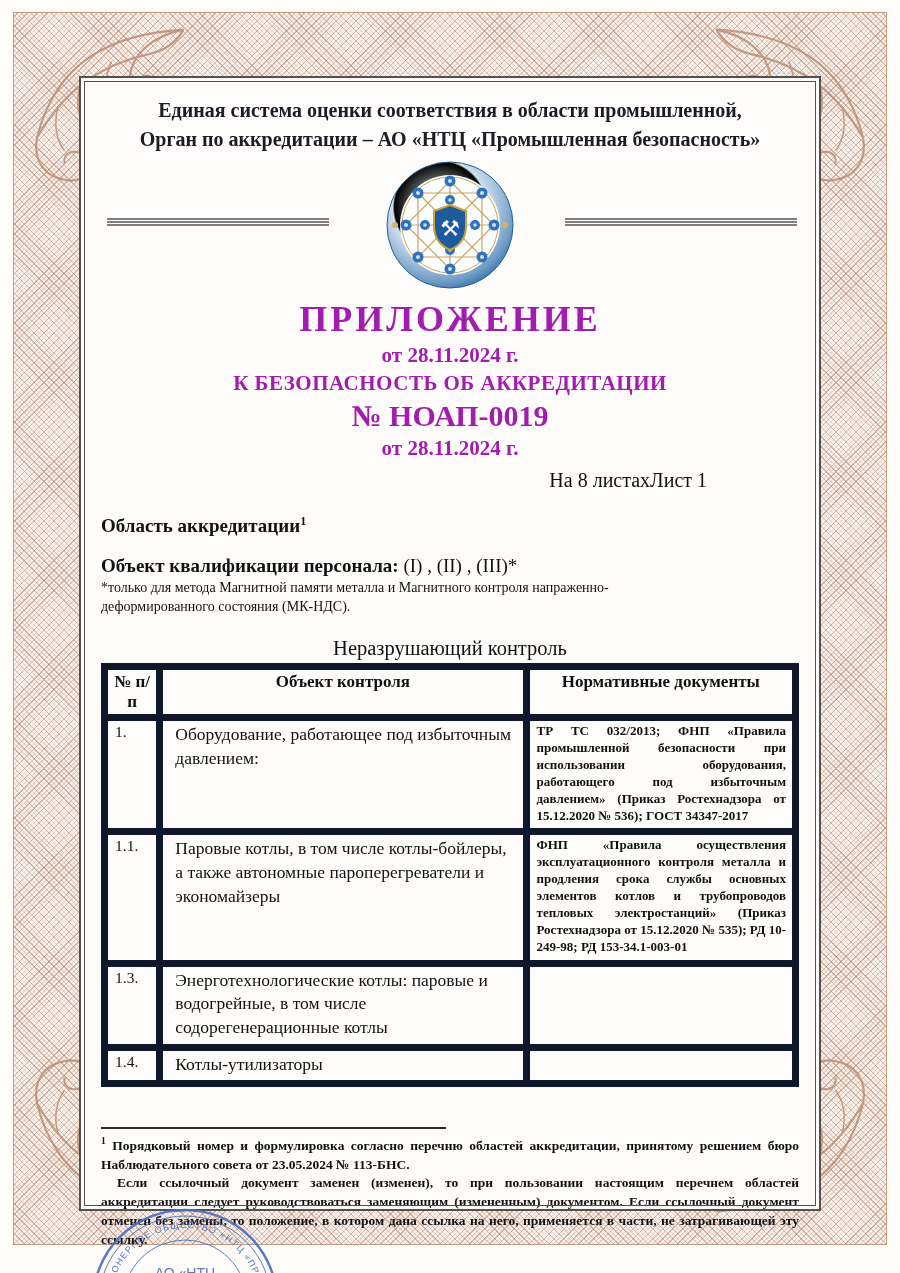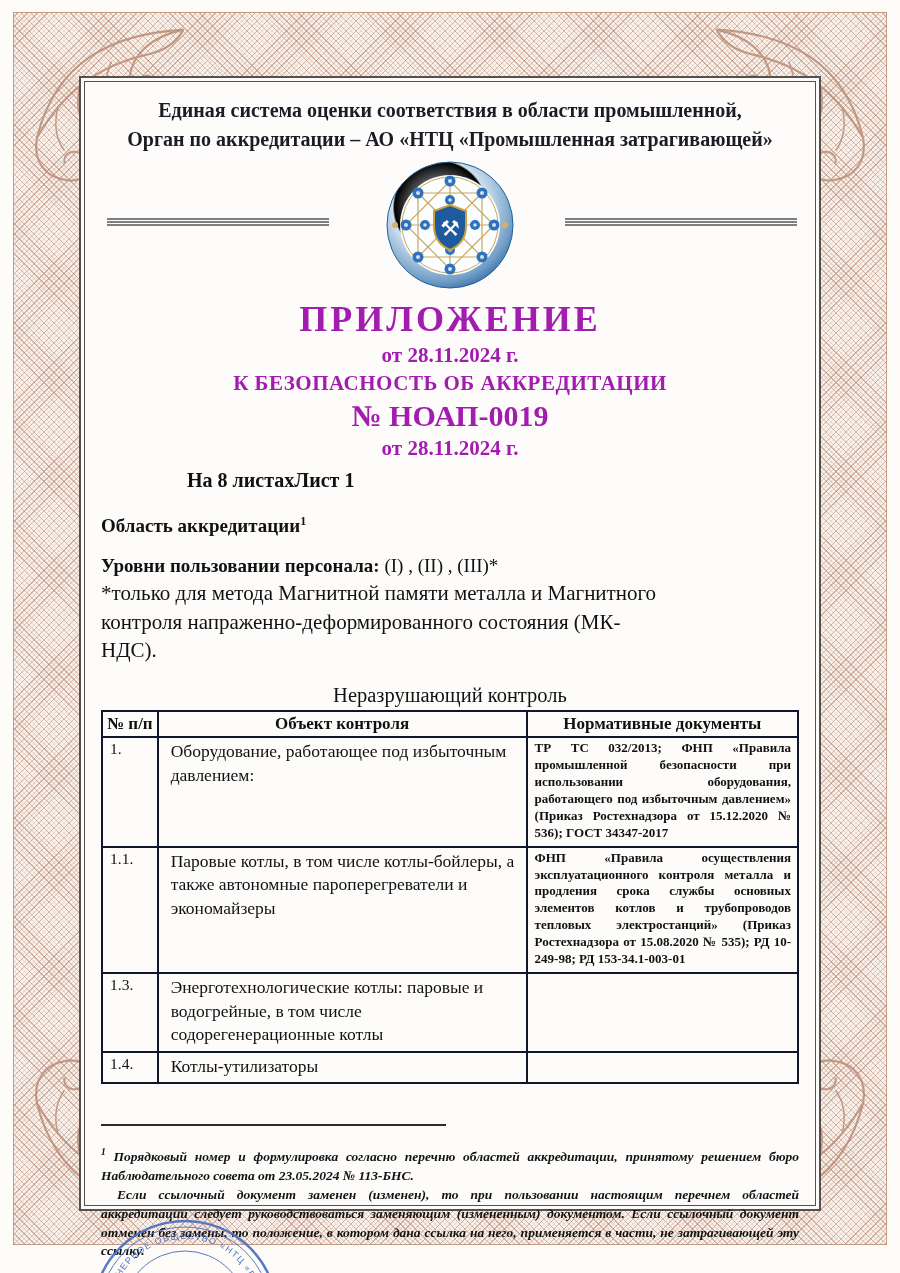--- a/index.html
+++ b/index.html
@@ -48,41 +48,41 @@
   .hrule.left { left:6px; width:222px; }
   .hrule.right { right:2px; width:232px; }
   .logo { position:absolute; left:50%; top:0; transform:translateX(-50%); width:130px; height:130px; }
 
   .title-block { text-align:center; color:#a21caf; }
   .t-main  { font-size:36px; font-weight:bold; letter-spacing:3px; margin-top:6px; }
   .t-date  { font-size:21px; font-weight:bold; margin-top:3px; }
   .t-sub   { font-size:21px; font-weight:bold; margin-top:3px; letter-spacing:.5px; }
   .t-num   { font-size:30px; font-weight:bold; margin-top:3px; }
 
-  .sheets-row { display:flex; justify-content:flex-start; font-size:20px; font-weight:bold; padding:0 92px 0 86px; margin-top:8px; }
+  .sheets-row { display:flex; justify-content:flex-end; font-size:20px; font-weight:normal; padding:0 92px 0 86px; margin-top:8px; }
 
   .scope-heading { font-size:19px; font-weight:bold; margin-top:22px; }
   .scope-heading sup { font-size:12px; }
 
   .qual { margin-top:18px; font-size:19px; }
   .qual b { font-weight:bold; }
-  .qual-note { font-size:21px; max-width:575px; line-height:1.35; margin-top:2px; }
+  .qual-note { font-size:14px; max-width:575px; line-height:1.35; margin-top:2px; }
 
   .section-title { text-align:center; font-size:20.5px; margin-top:20px; }
 
   table.scope { width:100%; border-collapse:collapse; margin-top:3px; }
-  table.scope th, table.scope td { border:2px solid #0f172a; vertical-align:top; }
+  table.scope th, table.scope td { border:7px solid #0f172a; vertical-align:top; }
   table.scope th { font-size:17px; font-weight:bold; padding:2px 4px; text-align:center; }
   col.c1 { width:8%; } col.c2 { width:53%; } col.c3 { width:39%; }
   td.num { font-size:15.5px; padding:2px 4px 2px 7px; }
   td.obj { font-size:17.5px; line-height:1.35; padding:2px 10px 4px 12px; }
   td.doc { font-size:13px; line-height:1.3; padding:2px 6px 4px 7px; text-align:justify; font-weight:bold; font-family:"Liberation Serif", serif; }
 
   .footnote-rule { margin-top:40px; width:345px; border-top:2px solid #2a2a2a; }
-  .footnotes { margin-top:20px; font-size:13.5px; font-weight:bold; line-height:1.4; text-align:justify;font-style:italic; }
+  .footnotes { margin-top:6px; font-size:13.5px; font-weight:bold; line-height:1.4; text-align:justify; }
   .footnotes sup { font-size:9.5px; }
   .footnotes .fn2 { text-indent:16px; }
 
   .footer { position:relative; height:175px; margin-top:8px; }
   .stamp { position:absolute; left:-12px; top:-52px; width:192px; height:192px; opacity:.92; }
   .signature { position:absolute; left:222px; top:2px; width:350px; height:168px; z-index:2; }
 
   .stamp text { font-family:"Liberation Sans", sans-serif; }
 </style>
 </head>
@@ -135,21 +135,21 @@
         <path d="M 84 40 C 76 58 78 78 93 92" stroke-width="1.6"></path>
         <path d="M 34 82 C 30 98 31 112 40 124" stroke-width="1.4"></path>
       </svg>
     </div>
   </div>
 
   <div class="content">
 
     <div class="doc-header">
       <div>Единая система оценки соответствия в области промышленной,</div>
-      <div>Орган по аккредитации – АО «НТЦ «Промышленная затрагивающей»</div>
+      <div>Орган по аккредитации – АО «НТЦ «Промышленная безопасность»</div>
     </div>
 
     <div class="logo-row">
       <div class="hrule left"></div>
       <div class="hrule right"></div>
       <div class="logo">
         <svg viewBox="0 0 130 130">
           <defs>
             <radialGradient id="lgBlue" cx="42%" cy="36%" r="72%">
               <stop offset="0%" stop-color="#f0f5fa"></stop>
@@ -216,21 +216,21 @@
     <div class="sheets-row">
       <span>На 8 листах</span>
       <span>Лист 1</span>
     </div>
 
     <div class="scope-heading">
       <span>Область аккредитации</span><sup>1</sup>
     </div>
 
     <div class="qual">
-      <b>Уровни пользовании персонала:</b>
+      <b>Объект квалификации персонала:</b>
       <span>(I) ,  (II) ,  (III)*</span>
       <div class="qual-note">*только для метода Магнитной памяти металла и Магнитного контроля напраженно-деформированного состояния (МК-НДС).</div>
     </div>
 
     <div class="section-title">Неразрушающий контроль</div>
 
     <table class="scope">
       <colgroup>
           <col class="c1">
           <col class="c2">
@@ -245,21 +245,21 @@
       </thead>
       <tbody>
         <tr>
           <td class="num">1.</td>
           <td class="obj">Оборудование, работающее под избыточным давлением:</td>
           <td class="doc">ТР ТС 032/2013; ФНП «Правила промышленной безопасности при использовании оборудования, работающего под избыточным давлением» (Приказ Ростехнадзора от 15.12.2020 № 536); ГОСТ 34347-2017</td>
         </tr>
         <tr>
           <td class="num">1.1.</td>
           <td class="obj">Паровые котлы, в том числе котлы-бойлеры, а также автономные пароперегреватели и экономайзеры</td>
-          <td class="doc">ФНП «Правила осуществления эксплуатационного контроля металла и продления срока службы основных элементов котлов и трубопроводов тепловых электростанций» (Приказ Ростехнадзора от 15.08.2020 № 535); РД 10-249-98; РД 153-34.1-003-01</td>
+          <td class="doc">ФНП «Правила осуществления эксплуатационного контроля металла и продления срока службы основных элементов котлов и трубопроводов тепловых электростанций» (Приказ Ростехнадзора от 15.12.2020 № 535); РД 10-249-98; РД 153-34.1-003-01</td>
         </tr>
         <tr>
           <td class="num">1.3.</td>
           <td class="obj">Энерготехнологические котлы: паровые и водогрейные, в том числе содорегенерационные котлы</td>
           <td class="doc"></td>
         </tr>
         <tr>
           <td class="num">1.4.</td>
           <td class="obj">Котлы-утилизаторы</td>
           <td class="doc"></td>

